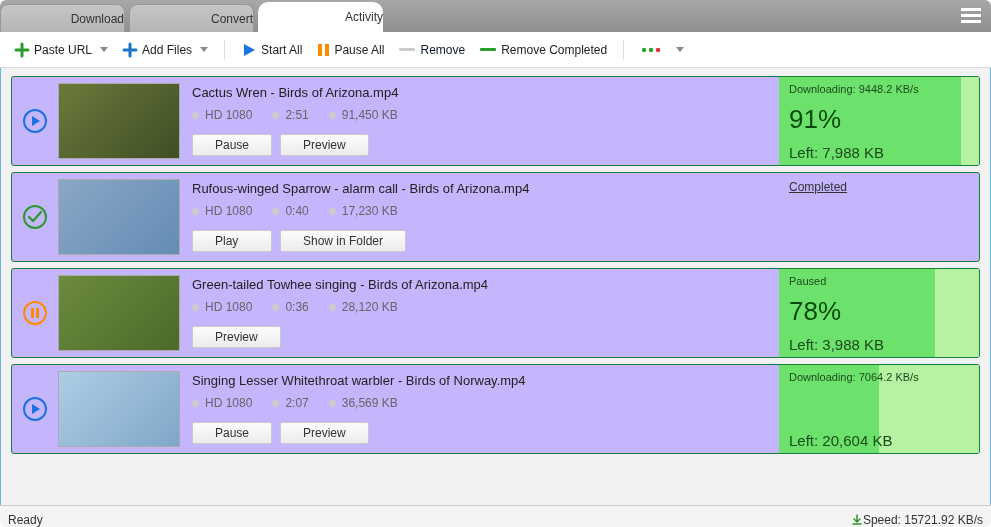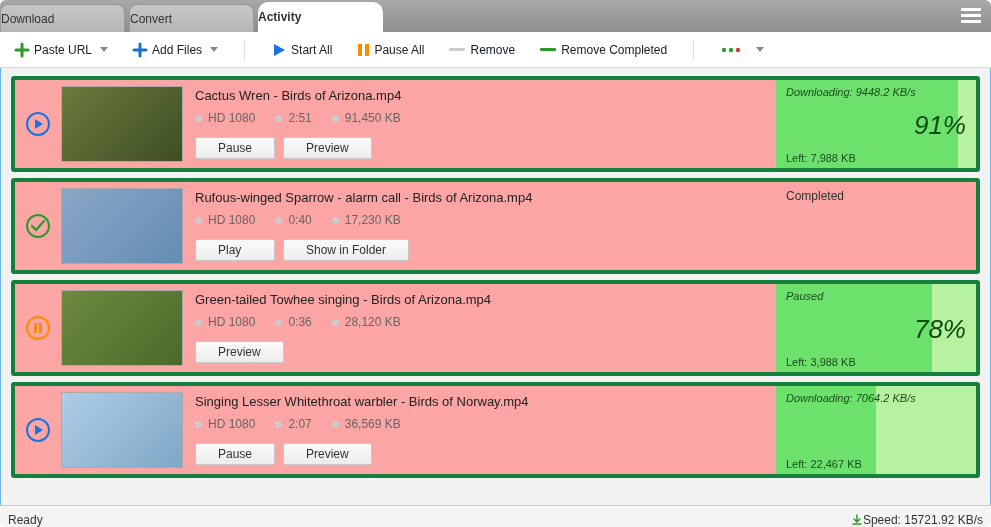--- a/index.html
+++ b/index.html
@@ -1,50 +1,50 @@
 <!DOCTYPE html>
 <html><head>
 <meta charset="utf-8">
 <style>
 * { box-sizing: border-box; margin: 0; padding: 0; font-family: "Segoe UI", Tahoma, sans-serif; font-size: 12px; }
 body { background:#fff; width:991px; height:527px; overflow:hidden; display:flex; flex-direction:column; }
 
 
 .topbar { height:32px; display:flex; align-items:flex-end; background:linear-gradient(#a8a8a8,#8e8e8e); position:relative; border-top-left-radius:6px; border-top-right-radius:6px; }
-.topbar .tab { height:28px; width:125px; display:flex; align-items:center; justify-content:flex-start; color:#333; font-size:12px; margin-top:4px; position:relative; }
-.topbar .tab-active { background:#fff; border-top-left-radius:10px; border-top-right-radius:10px; font-weight:bold; height:30px; border-bottom:1px solid #fff; }
+.topbar .tab { height:28px; width:125px; display:flex; align-items:center; justify-content:flex-end; color:#333; font-size:12px; margin-top:4px; position:relative; }
+.topbar .tab-active { background:#fff; border-top-left-radius:10px; border-top-right-radius:10px; font-weight:normal; height:30px; border-bottom:1px solid #fff; }
 .topbar .tab-inactive { background:linear-gradient(#c6c6c6,#b5b5b5); border-top-left-radius:8px; border-top-right-radius:8px; margin-right:4px; border:1px solid #999; border-bottom:none; }
 .menu-btn { position:absolute; right:6px; top:4px; width:28px; height:22px; display:flex; flex-direction:column; justify-content:center; gap:3px; align-items:center; cursor:pointer; }
 .menu-btn span { width:20px; height:3px; background:#fff; display:block; }
 
 
-.toolbar { height:36px; background:#fff; border-bottom:1px solid #d9d9d9; display:flex; align-items:center; padding:0 10px; gap:16px; }
+.toolbar { height:36px; background:#fff; border-bottom:1px solid #d9d9d9; display:flex; align-items:center; padding:0 10px; gap:6px; }
 .toolbar-item { display:flex; align-items:center; gap:4px; padding:2px 4px; cursor:pointer; color:#222; white-space:nowrap; }
 .toolbar-sep { width:1px; height:20px; background:#ddd; margin:0 6px; }
 .caret { width:0; height:0; border-left:4px solid transparent; border-right:4px solid transparent; border-top:5px solid #888; margin-left:4px; }
 
 
 .list { flex:1; overflow:auto; background:#f2f2f2; padding:8px 10px; display:flex; flex-direction:column; gap:6px; border-left:1px solid #6ab4e6; border-right:1px solid #6ab4e6; }
-.row { background:#fca5a5; border:4px solid #15803d; border-radius:3px; display:flex; min-height:86px; overflow:hidden; }
+.row { background:#c4b5fd; border:1px solid #15803d; border-radius:3px; display:flex; min-height:86px; overflow:hidden; }
 .row .status-col { width:46px; display:flex; align-items:center; justify-content:center; }
 .thumb { width:122px; height:76px; margin:6px 0; background-size:cover; background-position:center; border:1px solid #aaa; position:relative; }
 .row .meta { flex:1; padding:8px 12px 6px; display:flex; flex-direction:column; gap:8px; }
 .row .title { font-size:13px; color:#222; }
 .row .info { display:flex; gap:20px; align-items:flex-start; color:#666; }
 .dot { width:7px; height:7px; border-radius:50%; background:#ccc; display:inline-block; margin-right:6px; vertical-align:middle; }
 .row .btns { display:flex; gap:8px; margin-top:4px; }
 .btn { min-width:80px; height:22px; background:linear-gradient(#fbfbfb,#ececec); border:1px solid #c9c9c9; border-radius:2px; display:flex; align-items:center; justify-content:flex-start; cursor:pointer; color:#333; padding:0 22px; }
 .progress { width:200px; padding:6px 10px 4px; position:relative; display:flex; flex-direction:column; justify-content:space-between; }
 .progress::before { content:""; position:absolute; inset:0; background:#6ce26c; z-index:0; }
 .progress .bg-rest { position:absolute; top:0; right:0; bottom:0; background:#b6f2a2; z-index:0; }
 .progress > * { position:relative; z-index:1; }
-.progress .top { font-size:11px; color:#1b4b1b;font-style:italic; }
-.progress .pct { font-size:26px; color:#0a4a0a; text-align:right; font-weight:400;font-style:italic; }
-.progress .bottom { font-size:11px; color:#1b4b1b; }
-.progress-none { width:200px; padding:6px 10px; font-size:13px; color:#333; }
+.progress .top { font-size:11px; color:#1b4b1b; }
+.progress .pct { font-size:26px; color:#0a4a0a; text-align:left; font-weight:400; }
+.progress .bottom { font-size:15px; color:#1b4b1b; }
+.progress-none { width:200px; padding:6px 10px; font-size:13px; color:#333;text-decoration:underline; }
 
 
 .statusbar { height:22px; background:#f4f4f4; border-top:1px solid #ccc; display:flex; align-items:flex-end; padding:0 8px; font-size:12px; color:#333; justify-content:space-between; border-bottom-left-radius:6px; border-bottom-right-radius:6px; }
 
 
 .ic-play svg,.ic-check svg,.ic-pause svg{ width:26px; height:26px; }
 </style>
 </head>
 <body>
 
@@ -230,21 +230,21 @@
             <span>Pause</span>
           </div>
         <div class="btn">
             <span>Preview</span>
           </div>
       </div>
     </div>
     <div class="progress">
       <div class="bg-rest" style="width:50%"></div>
       <div class="top">Downloading: 7064.2 KB/s</div>
-      <div class="bottom">Left: 22,467 KB</div>
+      <div class="bottom">Left: 20,604 KB</div>
     </div>
   </div>
 
 </div>
 
 <div class="statusbar">
   <span>Ready</span>
   <span style="display:flex;align-items:center;gap:0;">
     <svg width="12" height="12">
         <path d="M6 1v7M3 5l3 3 3-3M2 10h8" stroke="#2a9a2a" stroke-width="1.5" fill="none" stroke-linecap="round"></path>

